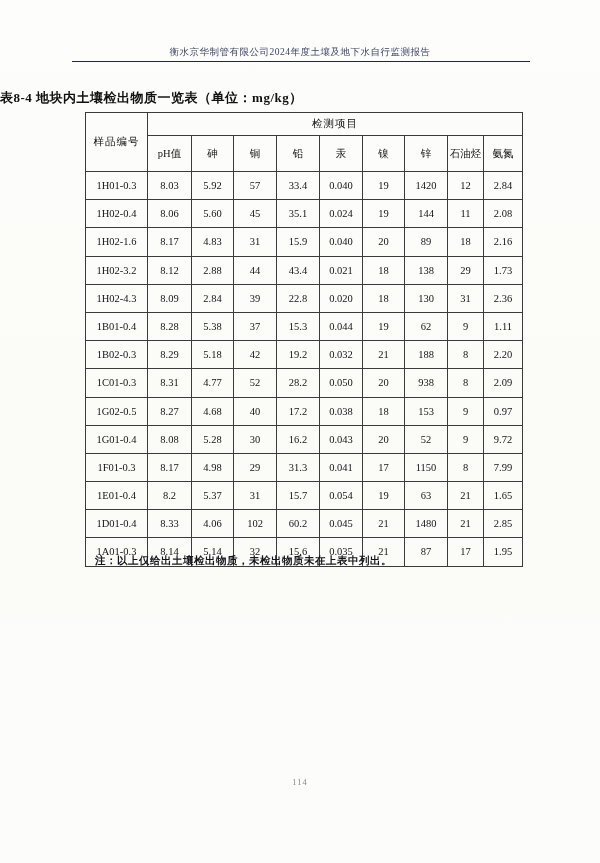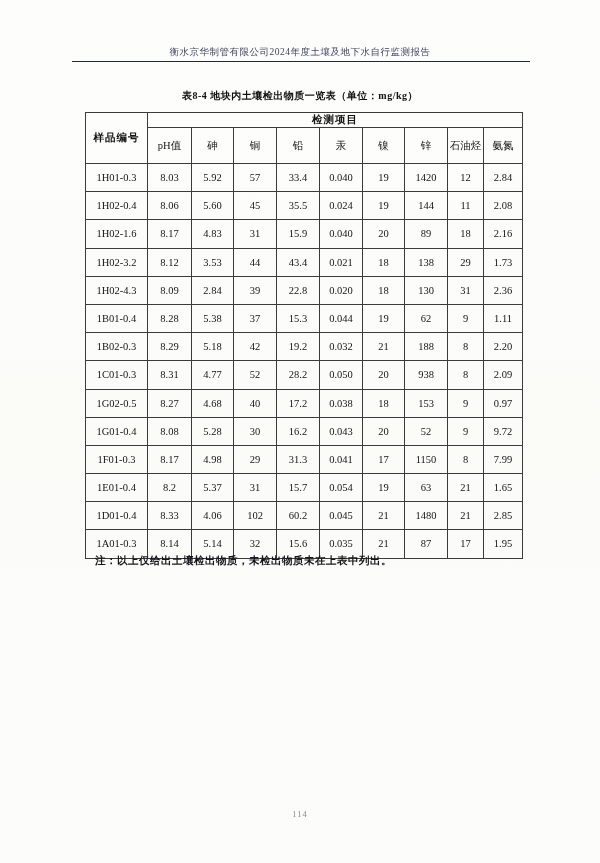--- a/index.html
+++ b/index.html
@@ -32,22 +32,21 @@
     top: 61px;
     left: 72px;
     width: 458px;
     border-top: 1.6px solid #23283a;
   }
   .table-title {
     position: absolute;
     top: 89px;
     left: 0;
     width: 100%;
-    text-align: center;
-    font-size: 10px;
+    font-size: 13px;
     font-weight: bold;
     color: #111;
     letter-spacing: 0.5px;
   }
   table.data-table {
     position: absolute;
     top: 112px;
     left: 85px;
     width: 437px;
     border-collapse: collapse;
@@ -57,36 +56,36 @@
   table.data-table td {
     border: 1px solid #3b3b3b;
     text-align: center;
     vertical-align: middle;
     font-size: 10.5px;
     font-weight: normal;
     color: #141414;
     padding: 0 1px;
     line-height: 1.25;
   }
-  tr.group-header-row th { height: 15px; font-weight: bold; letter-spacing: 1px; }
+  tr.group-header-row th { height: 23px; font-weight: normal; letter-spacing: 1px; }
   th.corner-cell { font-weight: bold; letter-spacing: 0.5px; }
   tr.column-header-row th { height: 36px; }
   tbody tr td { height: 28.2px; }
   .note {
     position: absolute;
     top: 554px;
     left: 95px;
     font-size: 10.5px;
     font-weight: bold;
     color: #15151c;
     letter-spacing: 0.5px;
   }
   .page-number {
     position: absolute;
-    top: 809px;
+    top: 777px;
     left: 0;
     width: 100%;
     text-align: center;
     font-size: 8.5px;
     color: #8a8a88;
     letter-spacing: 1px;
   }
 </style>
 </head>
 <body>
@@ -140,21 +139,21 @@
           <td>19</td>
           <td>1420</td>
           <td>12</td>
           <td>2.84</td>
         </tr>
         <tr>
           <td>1H02-0.4</td>
           <td>8.06</td>
           <td>5.60</td>
           <td>45</td>
-          <td>35.5</td>
+          <td>35.1</td>
           <td>0.024</td>
           <td>19</td>
           <td>144</td>
           <td>11</td>
           <td>2.08</td>
         </tr>
         <tr>
           <td>1H02-1.6</td>
           <td>8.17</td>
           <td>4.83</td>
@@ -162,21 +161,21 @@
           <td>15.9</td>
           <td>0.040</td>
           <td>20</td>
           <td>89</td>
           <td>18</td>
           <td>2.16</td>
         </tr>
         <tr>
           <td>1H02-3.2</td>
           <td>8.12</td>
-          <td>3.53</td>
+          <td>2.88</td>
           <td>44</td>
           <td>43.4</td>
           <td>0.021</td>
           <td>18</td>
           <td>138</td>
           <td>29</td>
           <td>1.73</td>
         </tr>
         <tr>
           <td>1H02-4.3</td>

